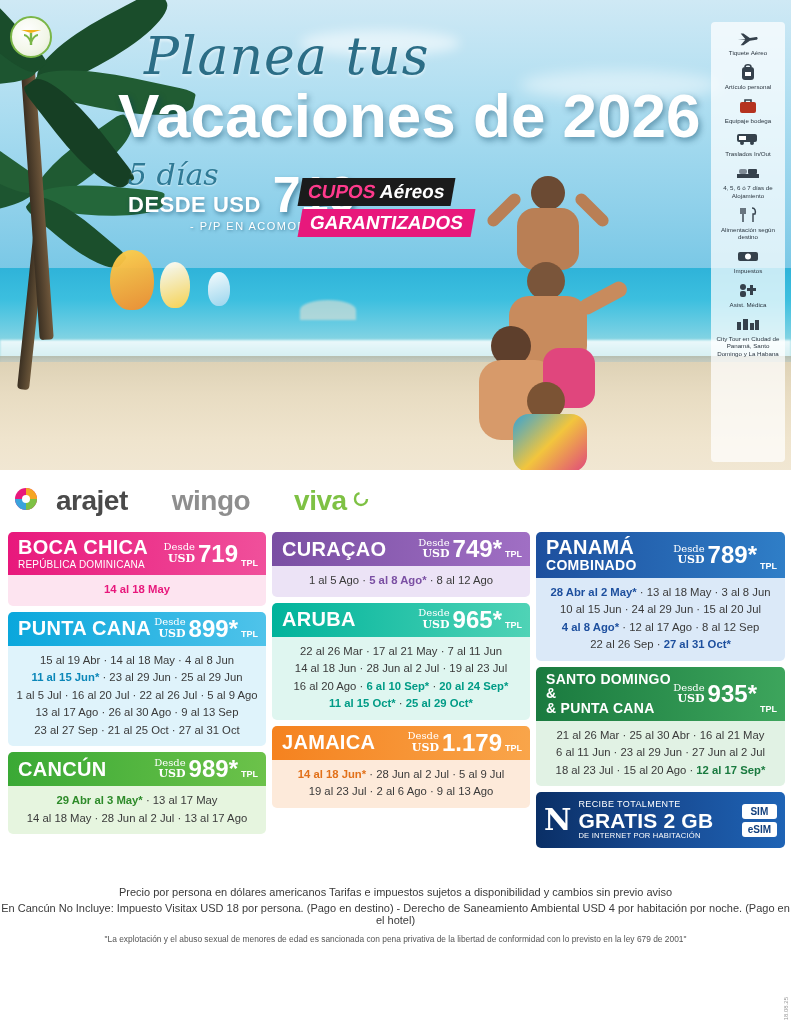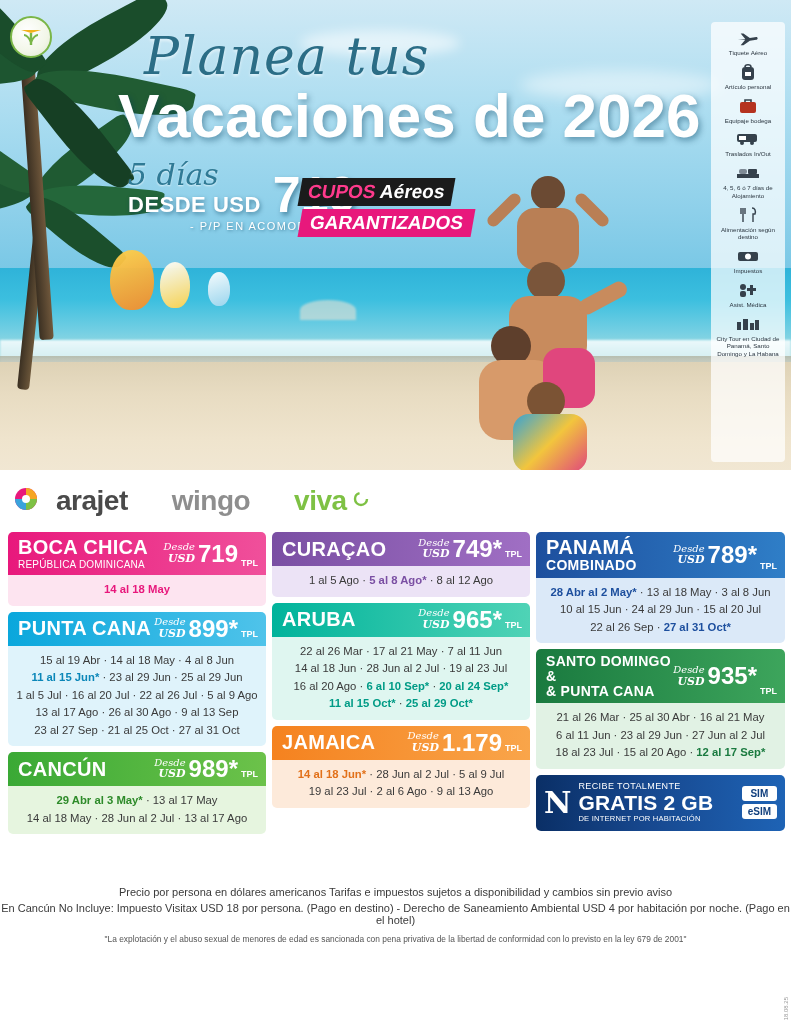--- a/index.html
+++ b/index.html
@@ -170,21 +170,21 @@
   .card-head {
     display:flex; align-items:stretch; justify-content:space-between;
     padding: 5px 8px 5px 10px;
     color:#fff;
   }
   .ch-left { display:flex; flex-direction:column; justify-content:center; }
   .ch-title { font-size: 20px; font-weight: bold; letter-spacing: .3px; line-height:1.05; }
   .ch-sub { font-size: 10px; letter-spacing: .2px; margin-top:1px; }
   .ch-right { display:flex; align-items:center; gap: 3px; }
   .ch-desde {
-    font-family:"DejaVu Serif", serif; font-style: italic;
+    font-family:"DejaVu Serif", serif; 
     font-size: 10px; line-height:1.05; text-align:right;
   }
   .ch-usd { font-size: 11px; font-weight:bold; display:block; }
   .ch-price { font-size: 24px; font-weight: bold; line-height: 1; }
   .ch-tpl { font-size: 9px; font-weight:bold; align-self:flex-end; padding-bottom:2px; }
 
   .card-body {
     padding: 6px 6px 7px;
     text-align:center;
     font-size: 11.3px;
@@ -616,20 +616,21 @@
             <span>Desde</span>
             <span class="ch-usd">USD</span>
           </div>
           <div class="ch-price"><span>789</span><span>*</span></div>
           <div class="ch-tpl">TPL</div>
         </div>
       </div>
       <div class="card-body">
         <div><span class="hl">28 Abr al 2 May*</span> · <span>13 al 18 May</span> · <span>3 al 8 Jun</span></div>
         <div><span>10 al 15 Jun</span> · <span>24 al 29 Jun</span> · <span>15 al 20 Jul</span></div>
+        <div><span class="hl">4 al 8 Ago*</span> · <span>12 al 17 Ago</span> · <span>8 al 12 Sep</span></div>
         <div><span>22 al 26 Sep</span> · <span class="hl">27 al 31 Oct*</span></div>
       </div>
     </div>
 
     <div class="card sd">
       <div class="card-head">
         <div class="ch-left">
           <div class="ch-title two">SANTO DOMINGO &amp;</div>
           <div class="ch-title two">&amp; PUNTA CANA</div>
         </div>

